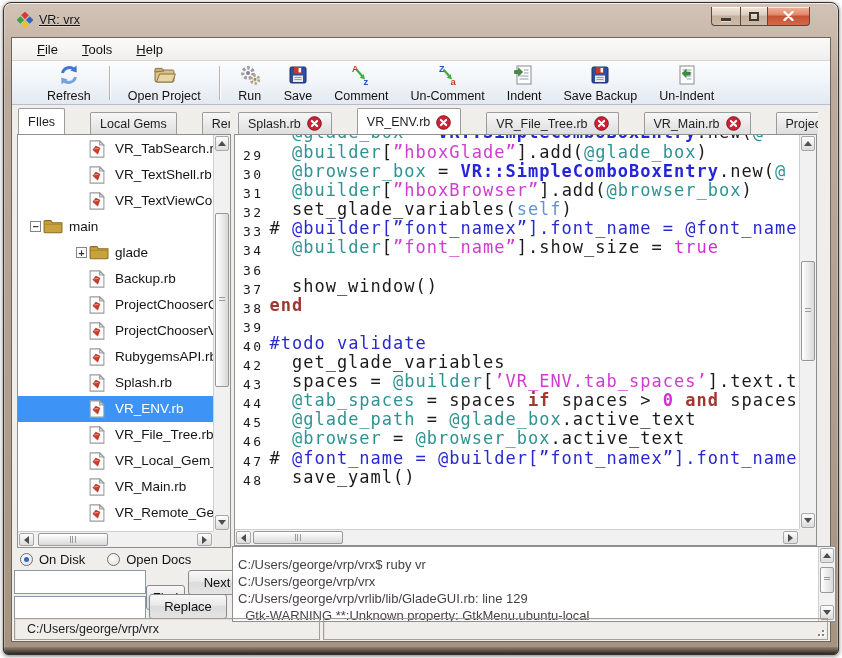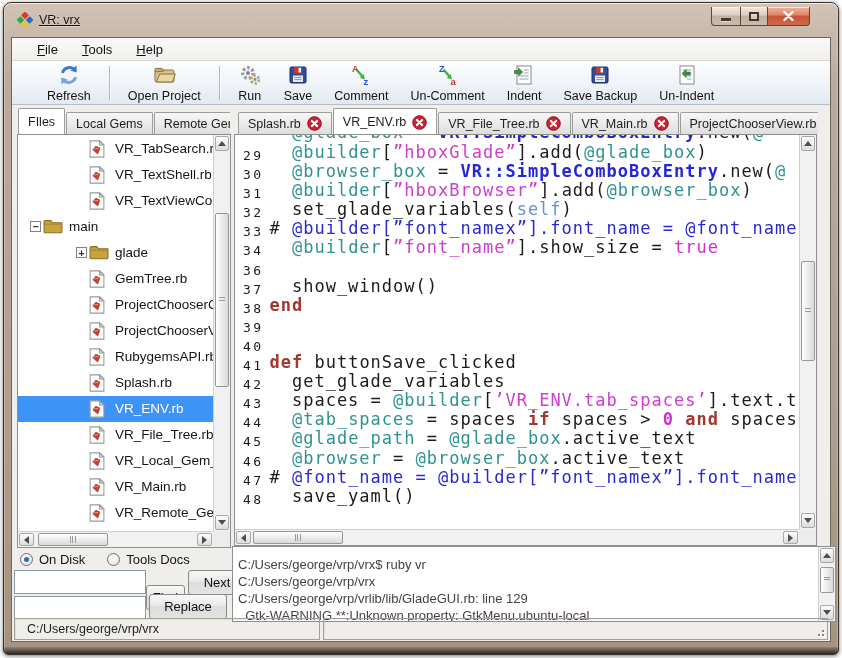--- a/index.html
+++ b/index.html
@@ -45,21 +45,21 @@
     background:linear-gradient(180deg,#fcfdfe 0%,#eef2f7 60%,#e3e9f2 100%);
     border-bottom:1px solid #b7bdc6; display:flex; align-items:center; padding-left:24px; }
   .tbtn { display:flex; flex-direction:column; align-items:center; padding:2px 11px; }
   .tbtn .ticon { height:25px; display:flex; align-items:center; }
   .tbtn .tlabel { font-size:12.5px; color:#15110d; margin-top:1px; white-space:nowrap; }
   .tsep { width:1px; height:34px; background:#b9b4ae; box-shadow:1px 0 0 #fdfdfd; margin:0 7px; }
 
   .workspace { position:absolute; left:0; right:0; top:67px; bottom:0; }
 
   
-  .tabstrip { position:absolute; top:1px; height:28px; display:flex; align-items:flex-end; overflow:hidden; z-index:3; }
+  .tabstrip { position:absolute; top:1px; height:28px; display:flex; align-items:flex-end; overflow:hidden; z-index:3;gap:24px; }
   .tabstrip.left-tabs { left:6px; width:212px; }
   .tabstrip.editor-tabs { left:226px; width:580px; }
   .ntab { display:flex; align-items:center; height:22px; padding:0 9px;
     background:linear-gradient(180deg,#f7f7f7,#dedede); border:1px solid #9b9b9b; border-bottom:none;
     border-radius:2px 2px 0 0; margin-right:1px; font-size:12.5px; color:#1d1d1d; white-space:nowrap; }
   .ntab.active { height:27px; background:#ffffff; transform:translateY(1px); z-index:4; position:relative; }
   .ntab .tab-close { display:inline-flex; margin-left:6px; }
 
   
   .box { background:#fff; border:1px solid #8f8f8f; position:absolute; }
@@ -368,21 +368,21 @@
                 <span class="ico">
                   <svg width="16" height="18" viewBox="0 0 15 17">
                     <path d="M1 .8 h9 l4 4 v11.4 h-13 z" fill="#ffffff" stroke="#9a9a9a"></path>
                     <path d="M10 .8 l4 4 h-4 z" fill="#e2e2e2" stroke="#9a9a9a"></path>
                     <g transform="rotate(-14 7.2 9.5)">
                       <path d="M7.2 5.8 l3.4 2.6 -3.4 5 -3.4 -5 z" fill="#d43a2a" stroke="#8a1f14" stroke-width="0.5"></path>
                       <path d="M5.2 7.9 l4 0.5" stroke="#f2a08a" stroke-width="0.8"></path>
                     </g>
                   </svg>
                 </span>
-                <span class="lab">GemTree.rb</span>
+                <span class="lab">Backup.rb</span>
               </div>
               <div class="trow lvl2">
                 <span class="ico">
                   <svg width="16" height="18" viewBox="0 0 15 17">
                     <path d="M1 .8 h9 l4 4 v11.4 h-13 z" fill="#ffffff" stroke="#9a9a9a"></path>
                     <path d="M10 .8 l4 4 h-4 z" fill="#e2e2e2" stroke="#9a9a9a"></path>
                     <g transform="rotate(-14 7.2 9.5)">
                       <path d="M7.2 5.8 l3.4 2.6 -3.4 5 -3.4 -5 z" fill="#d43a2a" stroke="#8a1f14" stroke-width="0.5"></path>
                       <path d="M5.2 7.9 l4 0.5" stroke="#f2a08a" stroke-width="0.8"></path>
                     </g>
@@ -527,21 +527,21 @@
               </div>
           </div>
           <div class="corner"></div>
         </div>
 
         <div class="radio-row">
           <span class="radio selected"></span>
           <span>On Disk</span>
           <span class="radio-gap"></span>
           <span class="radio"></span>
-          <span>Tools Docs</span>
+          <span>Open Docs</span>
         </div>
 
         <input class="gtk-entry" style="top: 465px;" value="">
         <div class="gbtn" style="left:134px;top:480px;width:39px;">Find</div>
         <div class="gbtn" style="left:176px;top:465px;width:58px;">Next</div>
         <input class="gtk-entry" style="top: 491px; height: 23px;" value="">
         <div class="gbtn" style="left:137px;top:489px;width:78px;">Replace</div>
 
         <div class="tabstrip editor-tabs">
             <div class="ntab">
@@ -591,22 +591,21 @@
               <div class="crow"><span class="lnum">29</span><span class="ctext"><span class="tk-pl">    </span><span class="tk-iv">@builder</span><span class="tk-pl">[</span><span class="tk-str">”hboxGlade”</span><span class="tk-pl">].add(</span><span class="tk-iv">@glade_box</span><span class="tk-pl">)</span></span></div>
               <div class="crow"><span class="lnum">30</span><span class="ctext"><span class="tk-pl">    </span><span class="tk-iv">@browser_box</span><span class="tk-pl"> = </span><span class="tk-const">VR::SimpleComboBoxEntry</span><span class="tk-pl">.new(</span><span class="tk-iv">@</span></span></div>
               <div class="crow"><span class="lnum">31</span><span class="ctext"><span class="tk-pl">    </span><span class="tk-iv">@builder</span><span class="tk-pl">[</span><span class="tk-str">”hboxBrowser”</span><span class="tk-pl">].add(</span><span class="tk-iv">@browser_box</span><span class="tk-pl">)</span></span></div>
               <div class="crow"><span class="lnum">32</span><span class="ctext"><span class="tk-pl">    set_glade_variables(</span><span class="tk-slf">self</span><span class="tk-pl">)</span></span></div>
               <div class="crow"><span class="lnum">33</span><span class="ctext"><span class="tk-pl">  # </span><span class="tk-cmt">@builder[”font_namex”].font_name = @font_name</span></span></div>
               <div class="crow"><span class="lnum">34</span><span class="ctext"><span class="tk-pl">    </span><span class="tk-iv">@builder</span><span class="tk-pl">[</span><span class="tk-str">”font_name”</span><span class="tk-pl">].show_size = </span><span class="tk-bool">true</span></span></div>
               <div class="crow"><span class="lnum">36</span></div>
               <div class="crow"><span class="lnum">37</span><span class="ctext"><span class="tk-pl">    show_window()</span></span></div>
               <div class="crow"><span class="lnum">38</span><span class="ctext"><span class="tk-pl">  </span><span class="tk-kw">end</span></span></div>
               <div class="crow"><span class="lnum">39</span><span class="ctext"></span></div>
-              <div class="crow"><span class="lnum">40</span><span class="ctext"><span class="tk-pl">  </span></span></div>
-              <div class="crow"><span class="lnum">41</span><span class="ctext"><span class="tk-pl">  </span><span class="tk-kw">def</span><span class="tk-pl"> buttonSave_clicked</span></span></div>
+              <div class="crow"><span class="lnum">40</span><span class="ctext"><span class="tk-pl">  </span><span class="tk-cmt">#todo validate</span></span></div>
               <div class="crow"><span class="lnum">42</span><span class="ctext"><span class="tk-pl">    get_glade_variables</span></span></div>
               <div class="crow"><span class="lnum">43</span><span class="ctext"><span class="tk-pl">    spaces = </span><span class="tk-iv">@builder</span><span class="tk-pl">[</span><span class="tk-str">’VR_ENV.tab_spaces’</span><span class="tk-pl">].text.to</span></span></div>
               <div class="crow"><span class="lnum">44</span><span class="ctext"><span class="tk-pl">    </span><span class="tk-iv">@tab_spaces</span><span class="tk-pl"> = spaces </span><span class="tk-kw">if</span><span class="tk-pl"> spaces &gt; </span><span class="tk-num">0</span><span class="tk-pl"> </span><span class="tk-kw">and</span><span class="tk-pl"> spaces</span></span></div>
               <div class="crow"><span class="lnum">45</span><span class="ctext"><span class="tk-pl">    </span><span class="tk-iv">@glade_path</span><span class="tk-pl"> = </span><span class="tk-iv">@glade_box</span><span class="tk-pl">.active_text</span></span></div>
               <div class="crow"><span class="lnum">46</span><span class="ctext"><span class="tk-pl">    </span><span class="tk-iv">@browser</span><span class="tk-pl"> = </span><span class="tk-iv">@browser_box</span><span class="tk-pl">.active_text</span></span></div>
               <div class="crow"><span class="lnum">47</span><span class="ctext"><span class="tk-pl">  # </span><span class="tk-cmt">@font_name = @builder[”font_namex”].font_name</span></span></div>
               <div class="crow"><span class="lnum">48</span><span class="ctext"><span class="tk-pl">    save_yaml()</span></span></div>
             </div>
           <div class="vscroll">
             <div class="sb-btn up">

